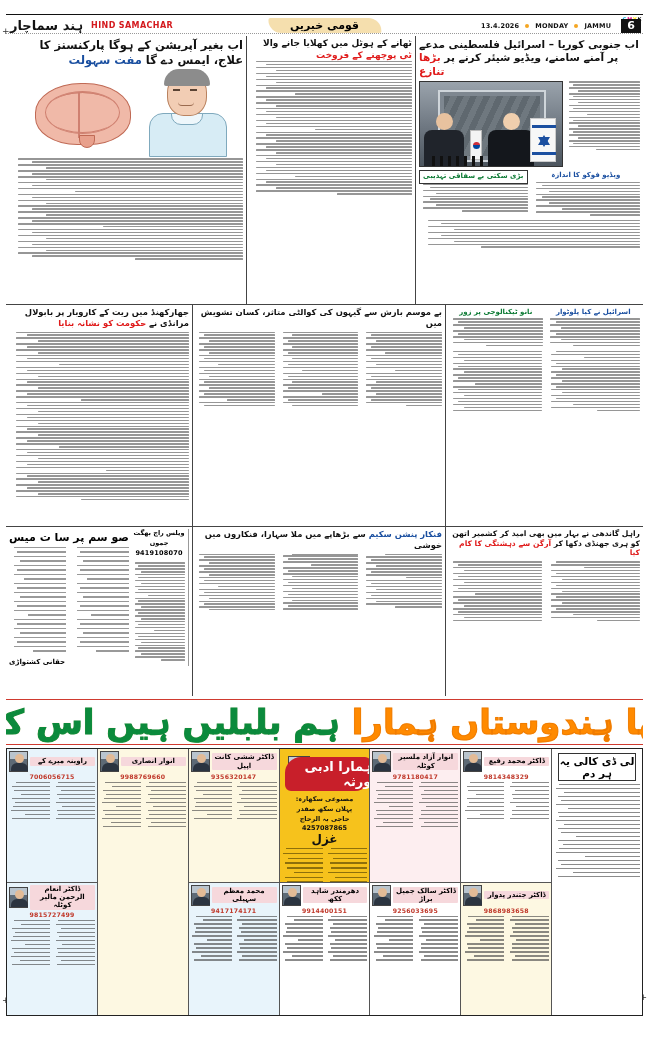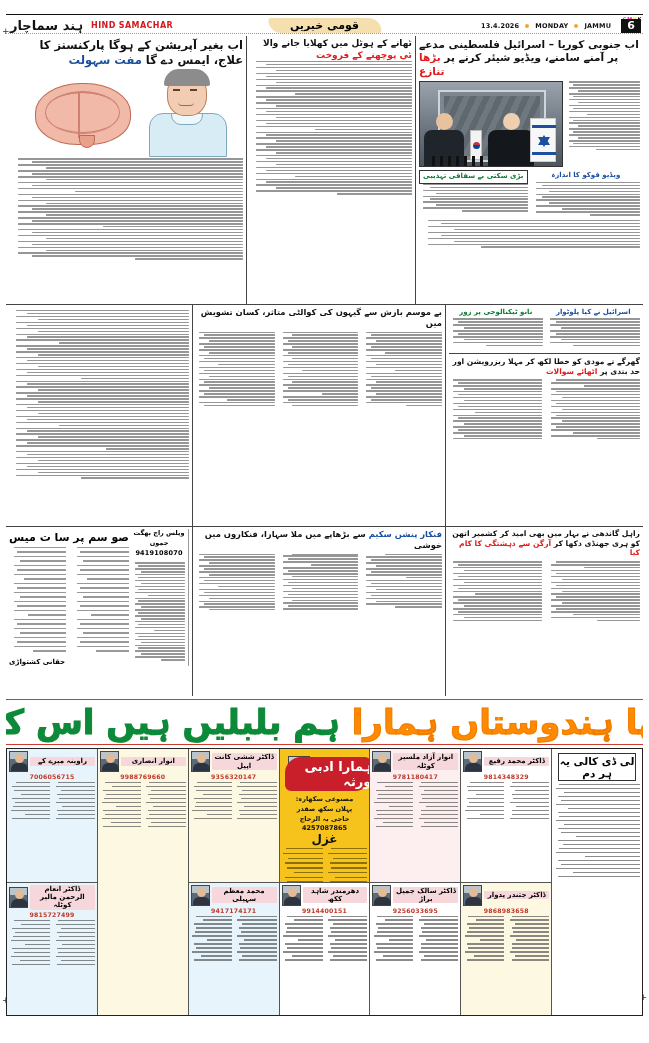--- a/index.html
+++ b/index.html
@@ -434,20 +434,26 @@
         <i class="s96"></i>
           <i class="s84"></i>
           <i class="s96"></i>
           <i class="s72"></i>
       </div>
     </div>
   </div>
 
   <div class="mid">
     <div class="col mid-L">
+      <div class="hl hl-small" style="text-align:right;">
+        <span>جھارکھنڈ میں ریت کے</span>
+        <span>کاروبار پر بابولال مرانڈی نے</span>
+        <span class="red">حکومت کو</span>
+        <span class="red">نشانہ بنایا</span>
+      </div>
       <div class="txt rtl" style="margin-top:3px;">
         <i class="s96"></i>
           <i class="s90"></i>
           <i class="s96"></i>
           <i class="s84"></i>
           <i class="s96"></i>
           <i class="s90"></i>
         <i class="s96"></i>
           <i class="s84"></i>
           <i class="s96"></i>
@@ -615,24 +621,20 @@
               <i class="s96"></i>
               <i class="s84"></i>
               <i class="s96"></i>
               <i class="s90"></i>
             <i class="s96"></i>
               <i class="s84"></i>
               <i class="s96"></i>
               <i class="s72"></i>
           </div>
         </div>
-      </div>
-      <div class="hl hl-xsmall" style="text-align:right;margin-top:5px;border-top:1px solid #444;padding-top:3px;">
-        <span>گھرگے نے مودی کو خطا لکھ کر مہلا ریزرویشن اور حد بندی پر</span>
-        <span class="red">اٹھائے سوالات</span>
       </div>
       <div style="columns:2;column-gap:5px;margin-top:3px;" class="txt rtl">
         <i class="s96"></i>
           <i class="s90"></i>
           <i class="s96"></i>
           <i class="s84"></i>
           <i class="s96"></i>
           <i class="s90"></i>
         <i class="s96"></i>
           <i class="s84"></i>

